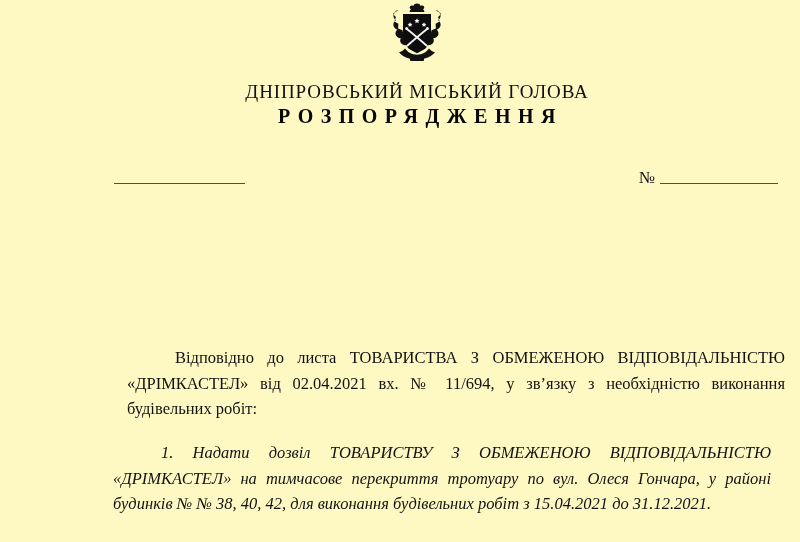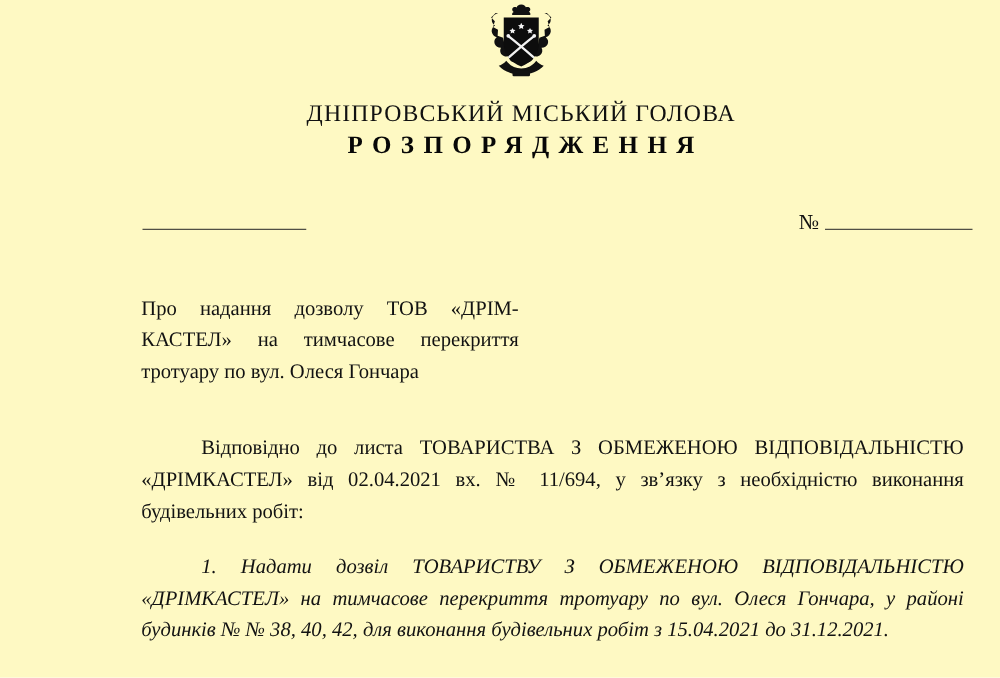--- a/index.html
+++ b/index.html
@@ -119,21 +119,21 @@
   .body-block {
     position: absolute;
     left: 113px;
     width: 658px;
     font-size: 16.5px;
     line-height: 25.5px;
     text-align: justify;
     text-justify: inter-word;
     color: #121212;
   }
-  .body-p1 { top: 345px; }
+  .body-p1 { top: 345px; margin-left: 14px; }
   .body-p2 { top: 440px; font-style: italic; }
 
   .indent {
     display: inline-block;
     width: 48px;
   }
 
   
   .body-block p,
   .subject p {
@@ -183,23 +183,20 @@
     <div class="title-line1">ДНІПРОВСЬКИЙ МІСЬКИЙ ГОЛОВА</div>
     <div class="title-line2">РОЗПОРЯДЖЕННЯ</div>
   </div>
 
   <div class="meta-row">
     <div class="rule rule-date"></div>
     <div class="numero">№</div>
     <div class="rule rule-number"></div>
   </div>
 
-  <div class="subject">
-    <p>Про надання дозволу ТОВ «ДРІМ-КАСТЕЛ» на тимчасове перекриття тротуару по вул. Олеся Гончара</p>
-  </div>
 
   <div class="body-block body-p1">
     <p><span class="indent"></span><span>Відповідно до листа ТОВАРИСТВА З ОБМЕЖЕНОЮ ВІДПОВІДАЛЬНІСТЮ «ДРІМКАСТЕЛ» від 02.04.2021 вх. № 11/694, у зв’язку з необхідністю виконання будівельних робіт:</span></p>
   </div>
 
   <div class="body-block body-p2">
     <p><span class="indent"></span><span>1. Надати дозвіл ТОВАРИСТВУ З ОБМЕЖЕНОЮ ВІДПОВІДАЛЬНІСТЮ «ДРІМКАСТЕЛ» на тимчасове перекриття тротуару по вул. Олеся Гончара, у районі будинків № № 38, 40, 42, для виконання будівельних робіт з 15.04.2021 до 31.12.2021.</span></p>
   </div>
 
 </div>

